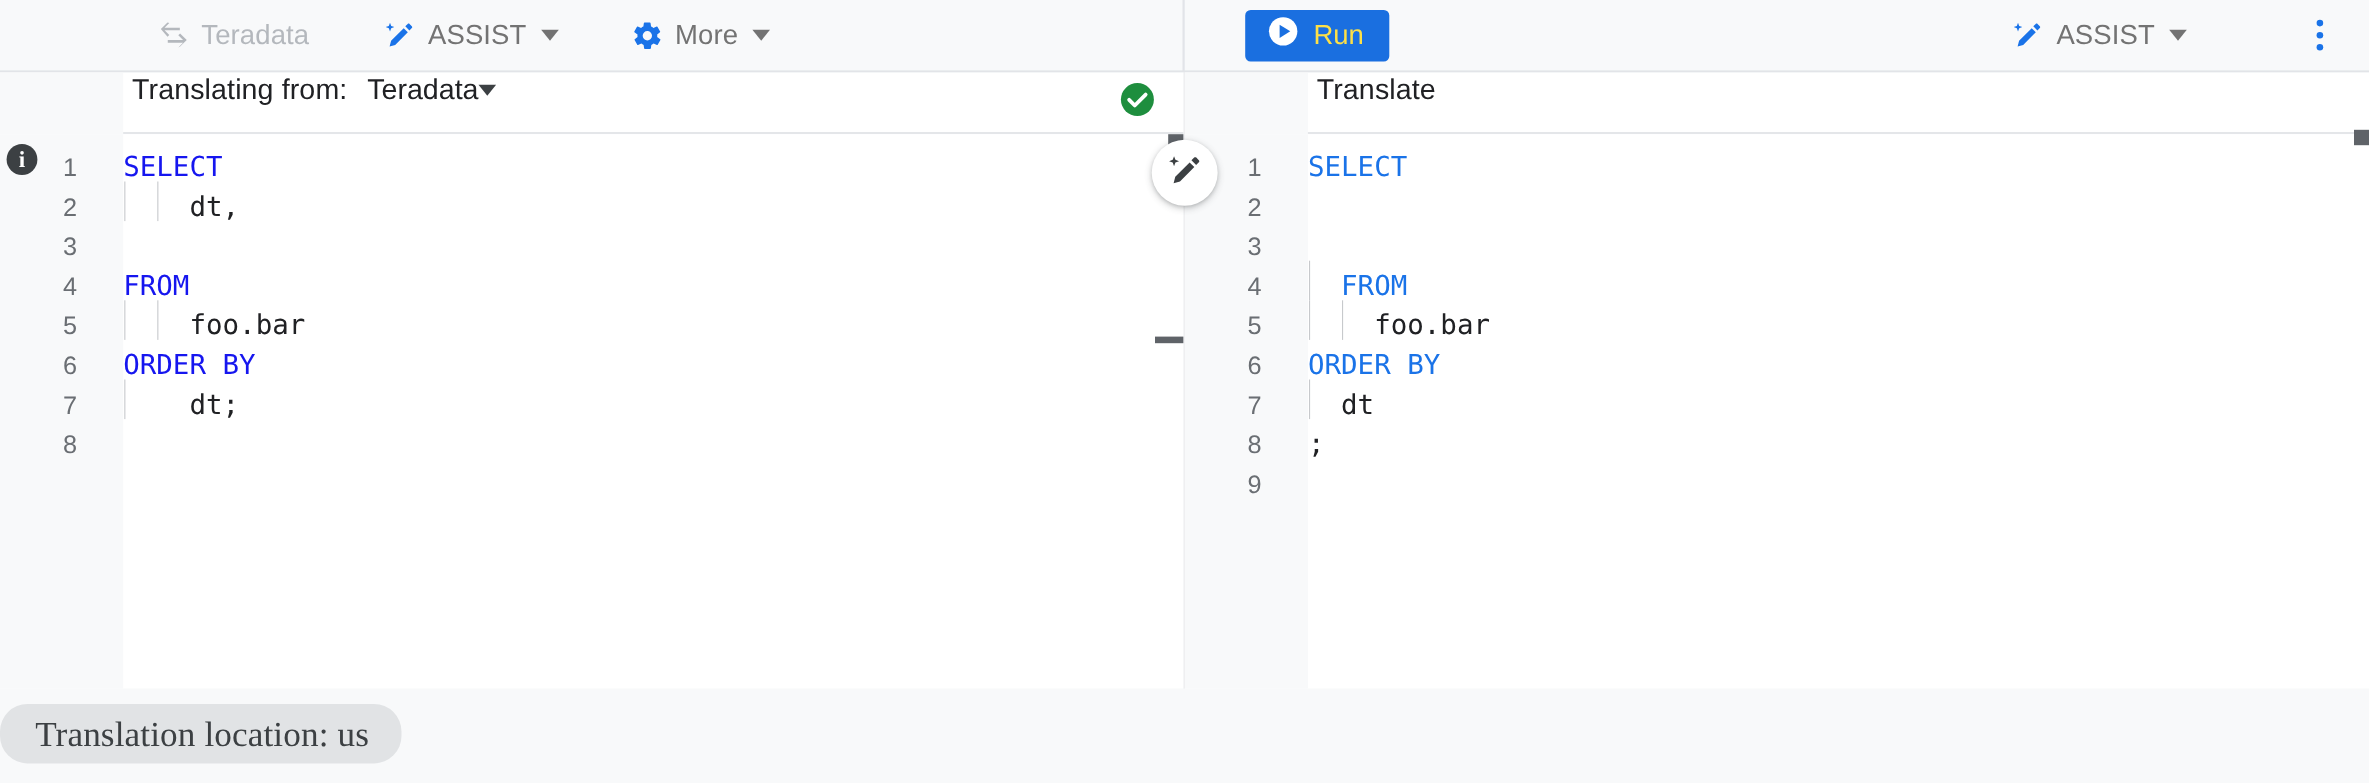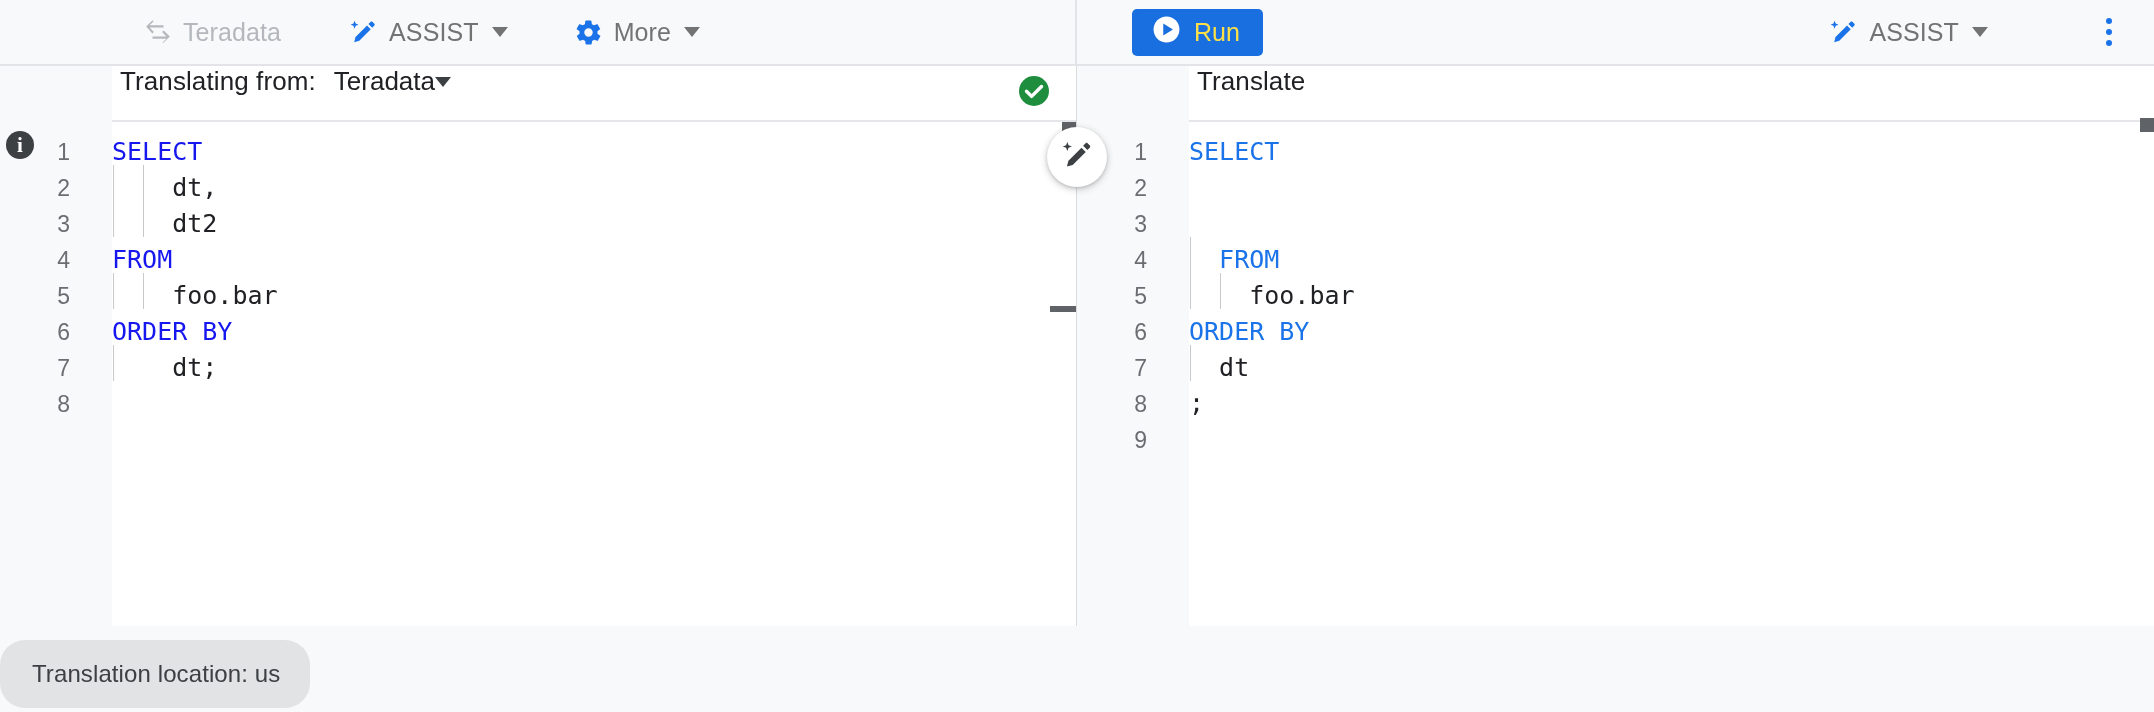--- a/index.html
+++ b/index.html
@@ -271,28 +271,29 @@
   
   .statusbar {
     position: absolute;
     left: 0; top: 626px;
     width: 2154px; height: 86px;
     background: #f8f9fa;
   }
   .chip {
     position: absolute;
     left: 0; top: 14px;
-    height: 68px;
+    height: 54px;
     padding: 0 30px 0 32px;
     border-radius: 25px;
     background: #e1e3e5;
     color: #3c4043;
-    font-size: 24px;
+    font-size: 32px;
     display: flex; align-items: center;
     letter-spacing: .1px;
+    font-family: Liberation Serif, serif;
   }
 </style>
 </head>
 <body>
 
 <div id="app">
 
   <div class="toolbar">
 
     <div class="tb-left">
@@ -395,21 +396,20 @@
             <div class="code-row">
               <div class="ln">1</div>
               <div class="code"><span class="kw-strong">SELECT</span><span class="squiggle"></span></div>
             </div>
             <div class="code-row">
               <div class="ln">2</div>
               <div class="code"><span class="guide" style="left: 1px;"></span><span class="guide" style="left: 31.1px;"></span>    dt,</div>
             </div>
             <div class="code-row">
               <div class="ln">3</div>
-              <div class="code"><span class="guide" style="left: 1px;"></span><span class="guide" style="left: 31.1px;"></span>    dt2</div>
             </div>
             <div class="code-row">
               <div class="ln">4</div>
               <div class="code"><span class="kw-strong">FROM</span></div>
             </div>
             <div class="code-row">
               <div class="ln">5</div>
               <div class="code"><span class="guide" style="left: 1px;"></span><span class="guide" style="left: 31.1px;"></span>    foo.bar</div>
             </div>
             <div class="code-row">

